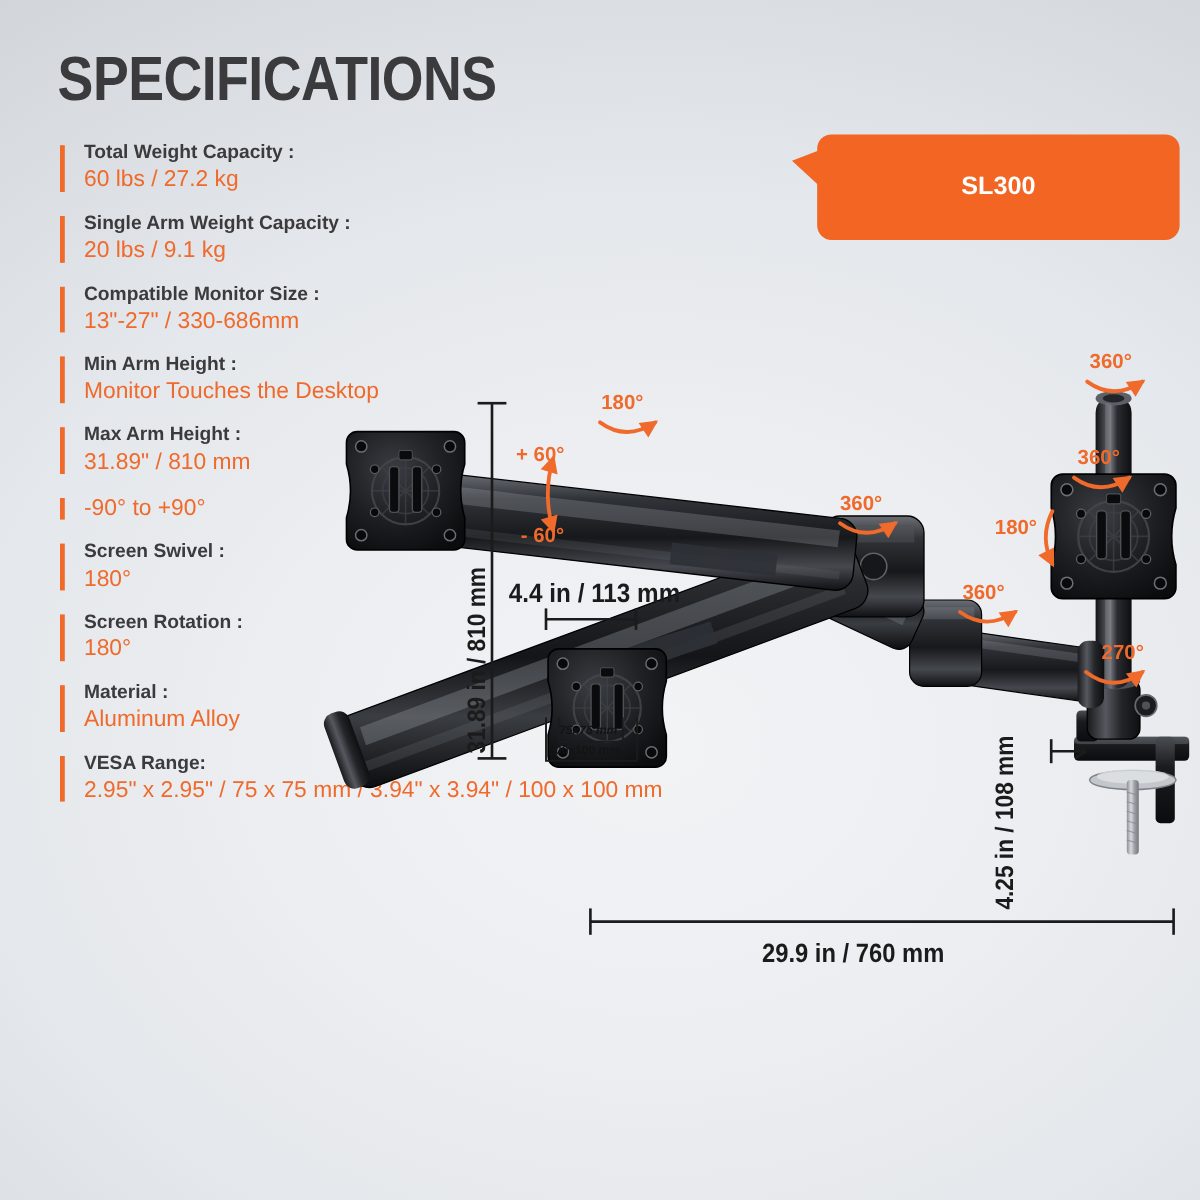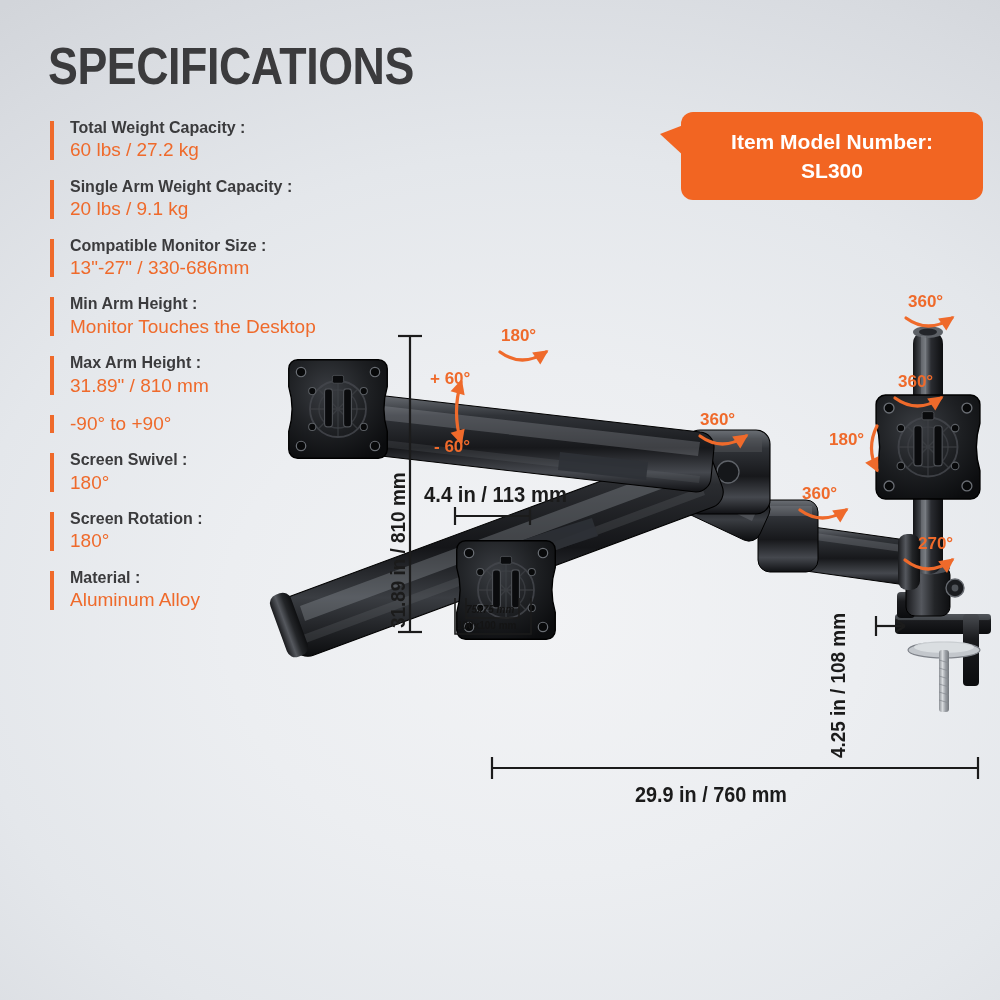--- a/index.html
+++ b/index.html
@@ -208,25 +208,29 @@
     <div class="spec-item">
       <span class="bar"></span>
       <div class="spec-label">Screen Rotation :</div>
       <div class="spec-value">180°</div>
     </div>
     <div class="spec-item">
       <span class="bar"></span>
       <div class="spec-label">Material :</div>
       <div class="spec-value">Aluminum Alloy</div>
     </div>
+    <div class="spec-item">
+      <span class="bar"></span>
+      <div class="spec-label">VESA Range:</div>
+      <div class="spec-value">2.95" x 2.95" / 75 x 75 mm / 3.94" x 3.94" / 100 x 100 mm</div>
+    </div>
   </div>
 
   <div id="model-tail"></div>
   <div id="model-callout">
-    <div class="ln">Item Model Number:</div>
     <div class="ln">SL300</div>
   </div>
 
   <svg id="product" viewBox="0 0 1000 1000">
     <defs>
       <linearGradient id="armG" x1="0" y1="0" x2="0" y2="1">
         <stop offset="0%" stop-color="#5c5f64"></stop>
         <stop offset="18%" stop-color="#2a2c30"></stop>
         <stop offset="48%" stop-color="#141518"></stop>
         <stop offset="72%" stop-color="#3a3d42"></stop>

